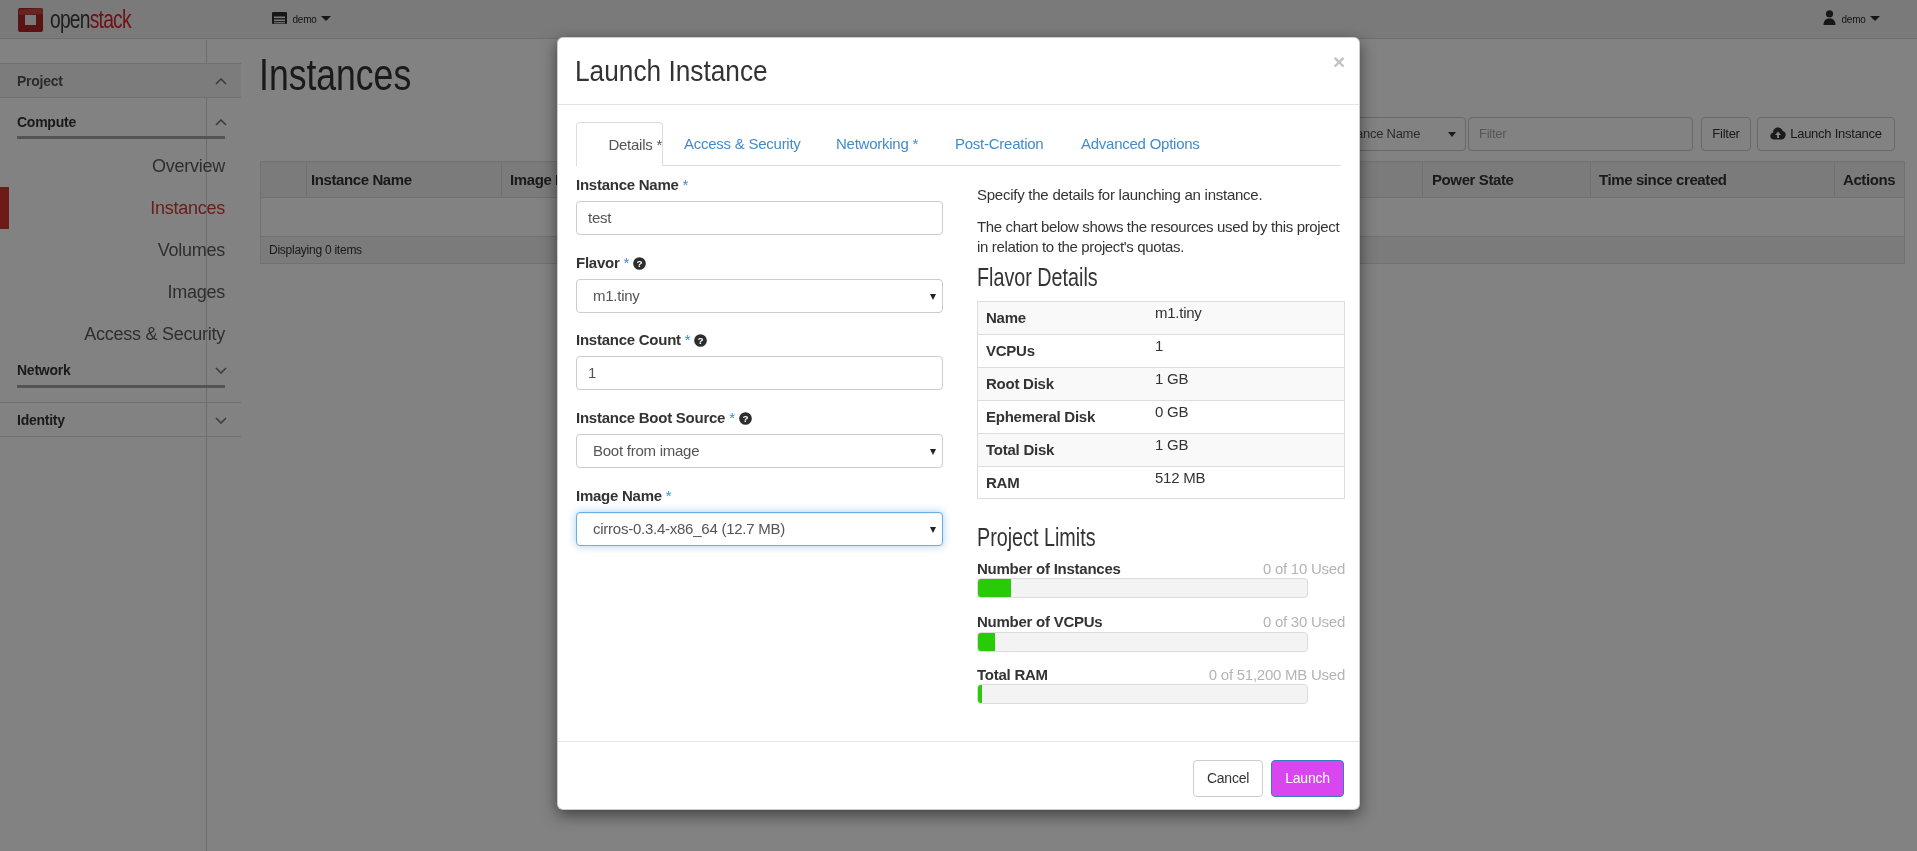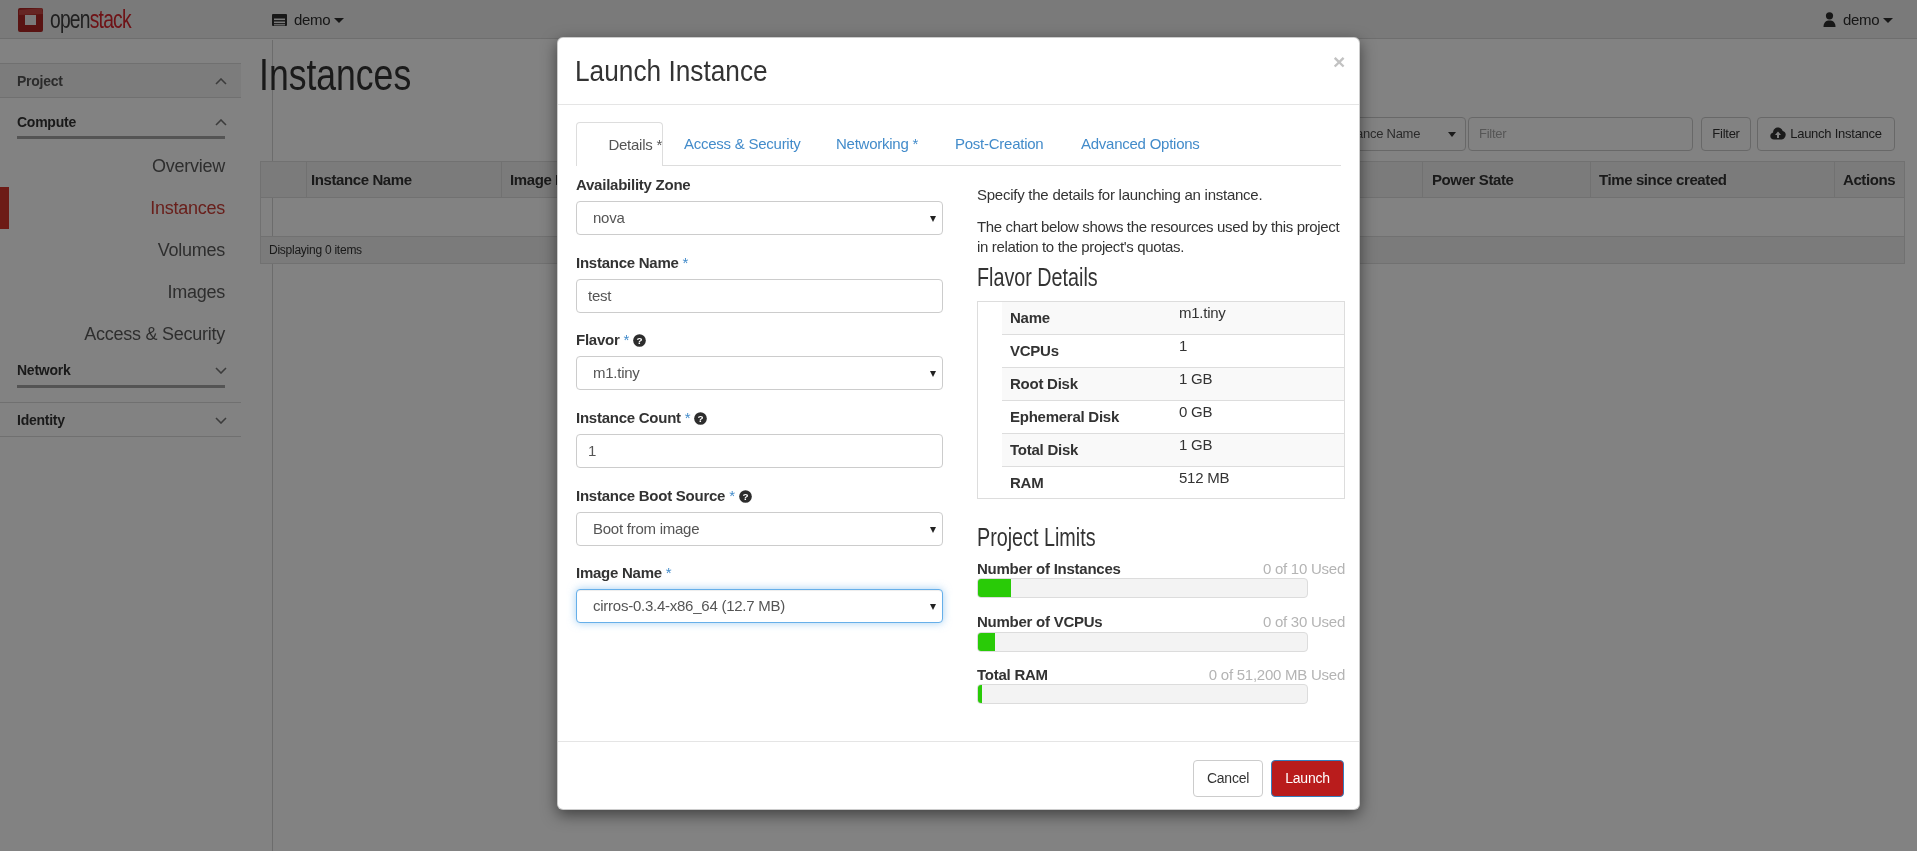--- a/index.html
+++ b/index.html
@@ -4,25 +4,25 @@
 <title>Instances - OpenStack Dashboard</title>
 <style>
 * { margin:0; padding:0; box-sizing:border-box; }
 html,body { width:1917px; height:851px; overflow:hidden; }
 body { font-family:"Liberation Sans", sans-serif; background:#fff; position:relative; letter-spacing:-0.25px; }
 
 
 #navbar { position:absolute; left:0; top:0; width:1917px; height:39px; background:#efefef; border-bottom:1px solid #d8d8d8; }
 #logotext { position:absolute; left:50px; top:5px; font-size:25px; letter-spacing:-1px; color:#3f3f3f; transform:scaleX(0.77); transform-origin:0 0; white-space:nowrap; }
 #logotext b { color:#d8252c; font-weight:normal; }
-.navdd { position:absolute; top:0; height:39px; font-size:15px; color:#2d2d2d; line-height:39px; }
+.navdd { position:absolute; top:0; height:39px; font-size:10px; color:#2d2d2d; line-height:39px; }
 .caret { display:inline-block; width:0; height:0; border-left:5px solid transparent; border-right:5px solid transparent; border-top:5px solid #2d2d2d; vertical-align:2px; }
 
 
-#sidebar { position:absolute; left:0; top:40px; width:273px; height:811px; background:#fff; border-right:1px solid #d5d5d5; }
+#sidebar { position:absolute; left:0; top:40px; width:207px; height:811px; background:#fff; border-right:1px solid #d5d5d5; }
 .sb-line { position:absolute; left:0; width:241px; height:1px; background:#dcdcdc; }
 .sb-head { position:absolute; left:0; width:241px; font-weight:bold; font-size:14px; color:#333; padding-left:17px; }
 .sb-chev { position:absolute; right:14px; }
 .sb-rule { position:absolute; left:17px; width:208px; height:3px; background:#a6a6a6; }
 .sb-item { position:absolute; left:0; width:241px; height:42px; line-height:42px; text-align:right; padding-right:16px; font-size:18px; color:#5b5b5b; }
 
 
 #h1 { position:absolute; left:259px; top:50px; font-size:45px; font-weight:400; color:#333; line-height:49px; transform:scaleX(0.79); transform-origin:0 0; letter-spacing:0; white-space:nowrap; }
 .ctl { position:absolute; top:117px; height:34px; border:1px solid #ccc; border-radius:4px; background:#fff; font-size:13px; color:#555; }
 .btn { text-align:center; line-height:32px; color:#333; }
@@ -50,34 +50,34 @@
 .flabel { display:block; font-size:15px; font-weight:bold; color:#333; line-height:20px; margin-bottom:6px; }
 .req { color:#428bca; font-weight:normal; }
 .fsel, .finp { position:relative; height:34px; border:1px solid #ccc; border-radius:4px; background:#fff; font-size:15px; color:#555; line-height:32px; }
 .fsel { padding-left:16px; }
 .finp { padding-left:11px; }
 .fsel:after { content:""; position:absolute; right:6px; top:14px; width:0; height:0; border-left:3.5px solid transparent; border-right:3.5px solid transparent; border-top:6px solid #222; }
 .fsel.focus { border-color:#66afe9; box-shadow:inset 0 1px 1px rgba(0,0,0,.075), 0 0 8px rgba(102,175,233,.6); }
 .qicon { display:inline-block; vertical-align:-2px; }
 .rp { position:absolute; left:0; font-size:15px; line-height:20px; color:#333; }
 .h3 { position:absolute; left:0; font-size:25px; font-weight:500; color:#333; line-height:27px; transform:scaleX(0.79); transform-origin:0 0; letter-spacing:0; white-space:nowrap; }
-#ftable { position:absolute; left:0; top:196px; width:368px; height:198px; border:1px solid #ddd;padding-left:24px; }
+#ftable { position:absolute; left:0; top:196px; width:368px; height:198px; border:1px solid #ddd; }
 .frow { position:relative; height:33px; border-top:1px solid #ddd; }
 .frow.first { border-top:none; height:32px; }
 .frow.odd { background:#f9f9f9; }
 .frow b { position:absolute; left:8px; top:0; line-height:32px; font-size:15px; color:#333; }
 .frow span { position:absolute; left:177px; top:0; line-height:22px; font-size:15px; color:#333; }
 .qlabel { position:absolute; left:0; width:368px; font-size:15px; font-weight:bold; color:#333; line-height:16px; }
 .qused { float:right; font-weight:normal; color:#b4b4b4; }
 .qbar { position:absolute; left:0; width:331px; height:20px; background:#f3f3f3; border:1px solid #dcdcdc; border-radius:4px; }
 .qfill { height:18px; background:#29cb07; border-radius:3px 0 0 3px; }
 #m-foot { position:relative; height:68px; border-top:1px solid #e5e5e5; }
 .mbtn { position:absolute; top:18px; height:37px; border-radius:4px; font-size:14px; text-align:center; line-height:35px; }
 #btn-cancel { right:96px; width:70px; background:#fff; border:1px solid #ccc; color:#333; }
-#btn-launch { right:15px; width:73px; background:#b91c1c; border:1px solid #357ebd; color:#fff; }
+#btn-launch { right:15px; width:73px; background:#d946ef; border:1px solid #357ebd; color:#fff; }
 </style>
 </head>
 <body>
 
 <div id="navbar">
   <svg width="26" height="26" viewBox="0 0 26 26" style="position:absolute; left:18px; top:7px;">
     <rect x="0" y="1" width="25" height="24" rx="2" fill="#ae2724"></rect>
     <path d="M1 3 L24 1 L25 7 L1 8 Z" fill="#c94a45"></path>
     <rect x="7" y="8" width="11" height="10" fill="#efefef"></rect>
   </svg>
@@ -174,24 +174,20 @@
   <div id="m-body">
     <div id="tabs">
       <div id="tab-active">Details *</div>
       <div class="tabt" style="left:108px;">Access &amp; Security</div>
       <div class="tabt" style="left:260px;">Networking *</div>
       <div class="tabt" style="left:379px;">Post-Creation</div>
       <div class="tabt" style="left:505px;">Advanced Options</div>
     </div>
     <div id="lcol">
       <div class="fgroup">
-        <span class="flabel">Availability Zone</span>
-        <div class="fsel">nova</div>
-      </div>
-      <div class="fgroup">
         <span class="flabel">Instance Name <span class="req">*</span></span>
         <div class="finp">test</div>
       </div>
       <div class="fgroup">
         <span class="flabel">Flavor <span class="req">*</span>
           <svg class="qicon" width="13" height="13" viewBox="0 0 15 15">
               <circle cx="7.5" cy="7.5" r="7.3" fill="#2d2d2d"></circle>
               <text x="7.5" y="11.4" font-size="11.5" font-weight="bold" fill="#fff" text-anchor="middle" font-family="Liberation Sans">?</text>
             </svg>
         </span>

